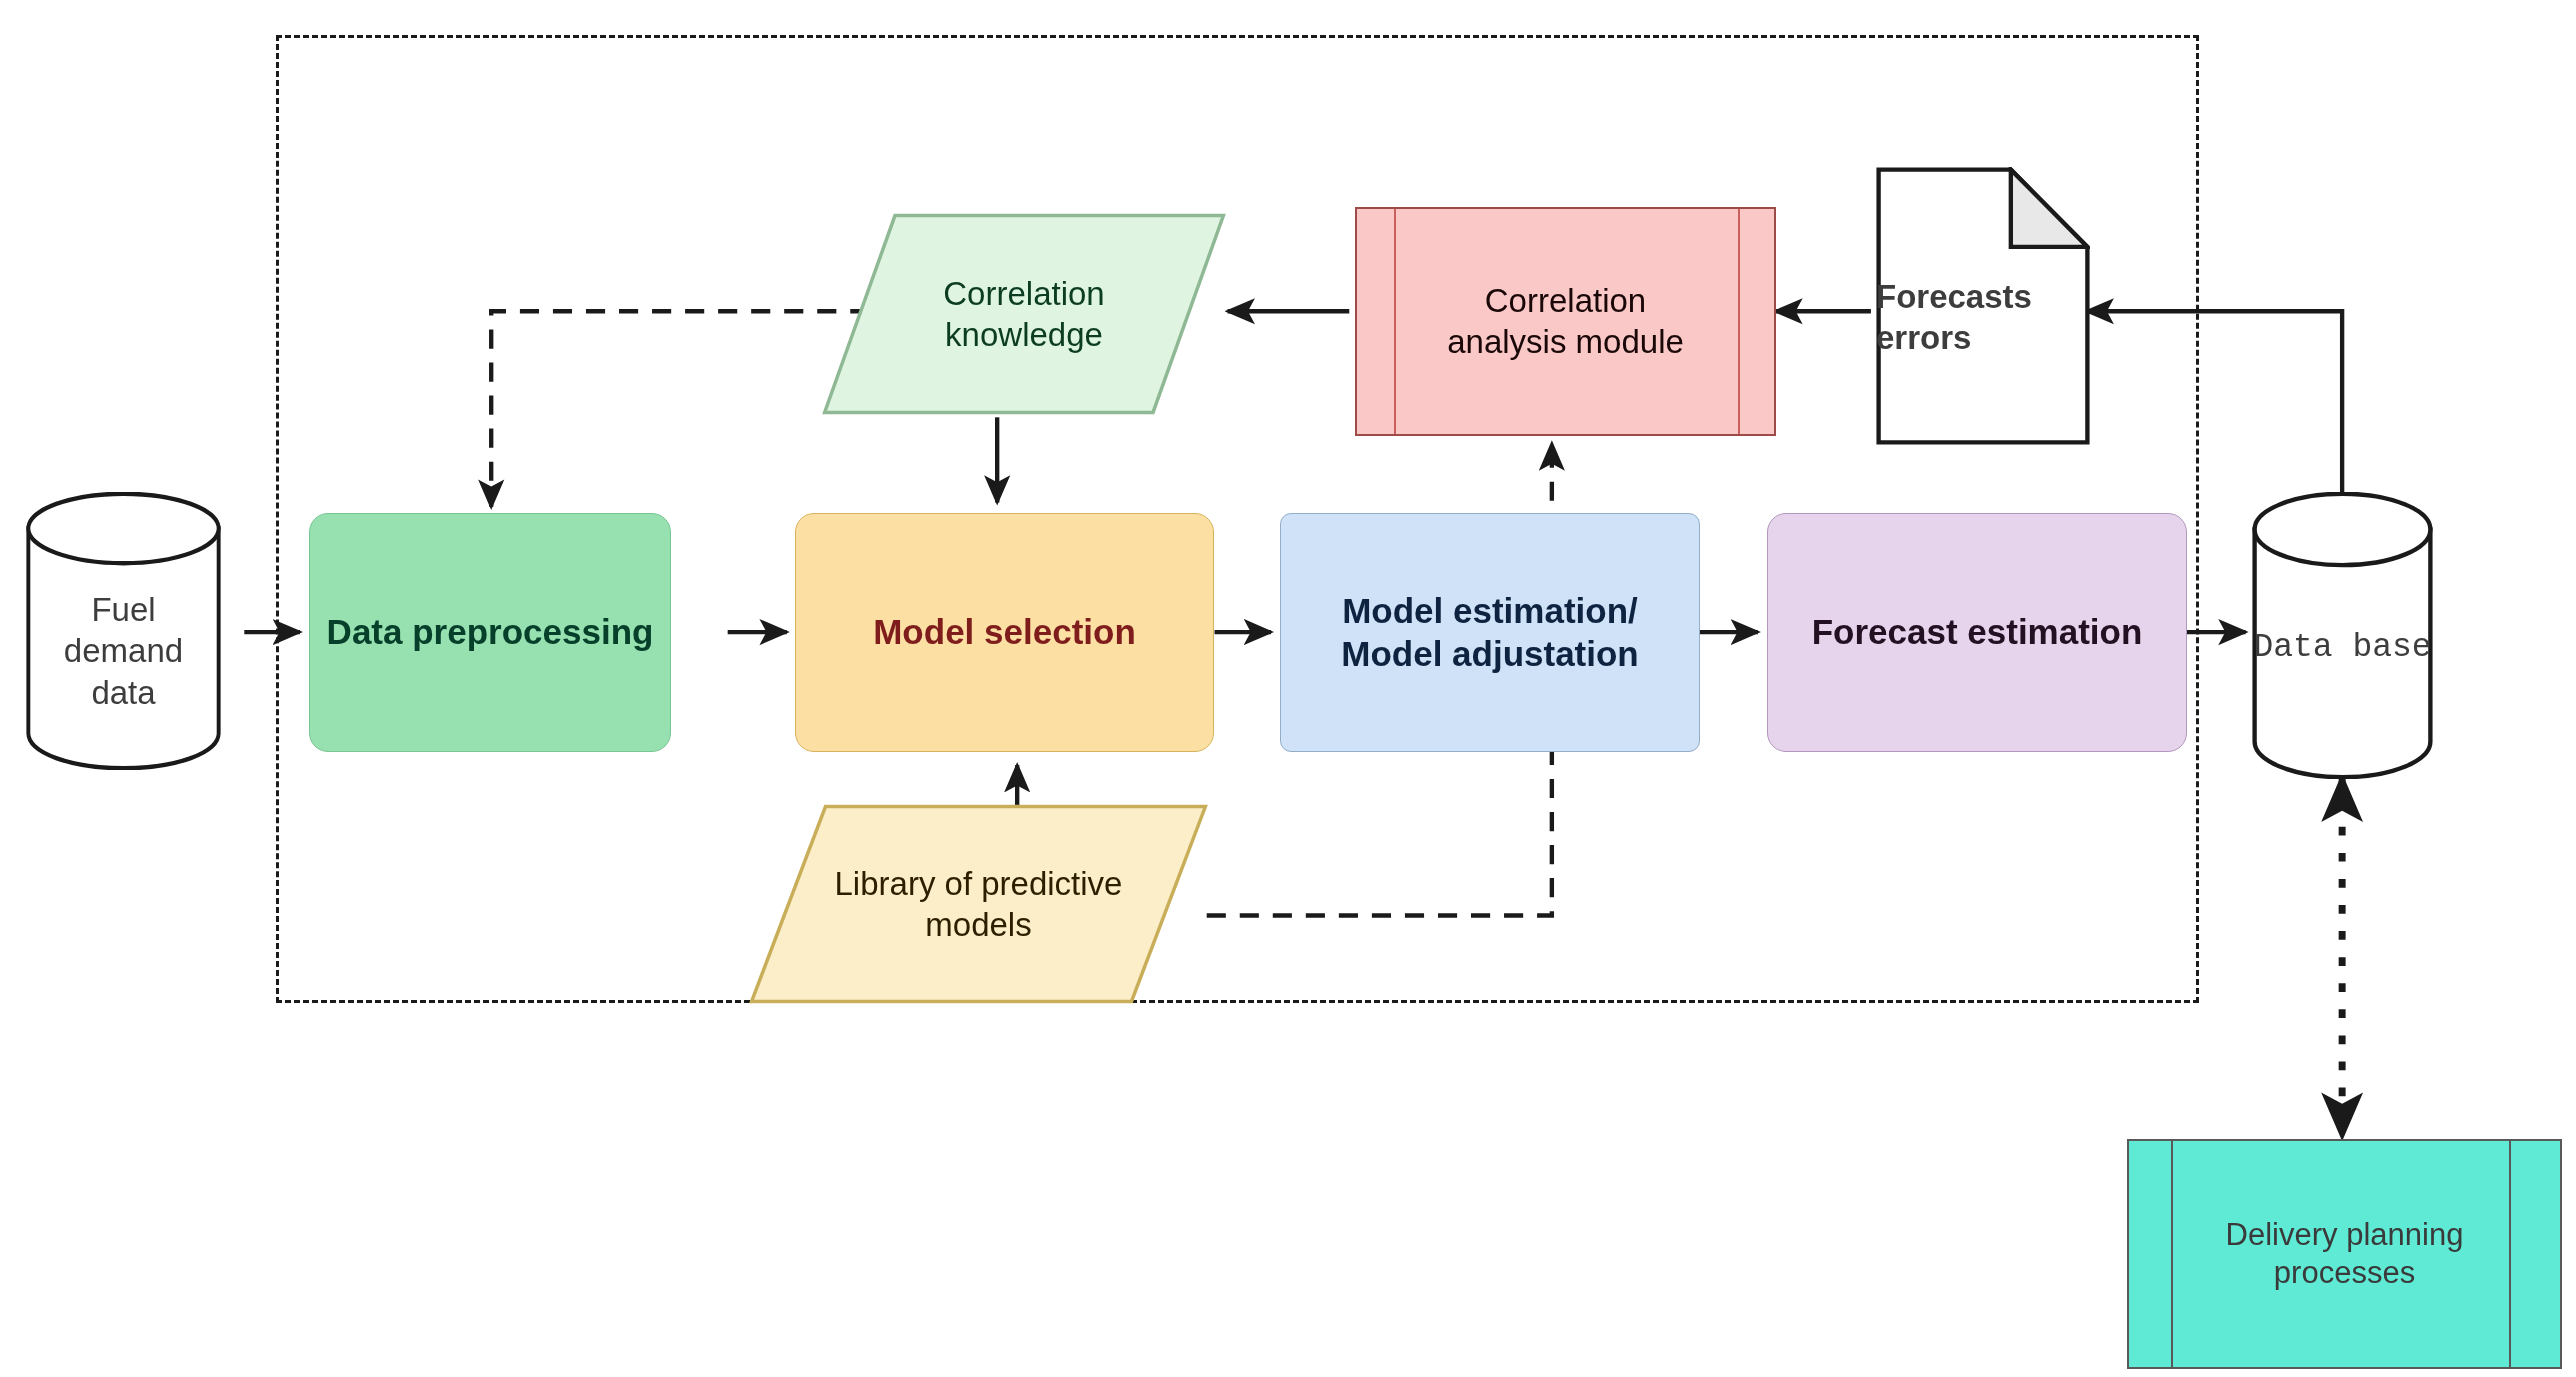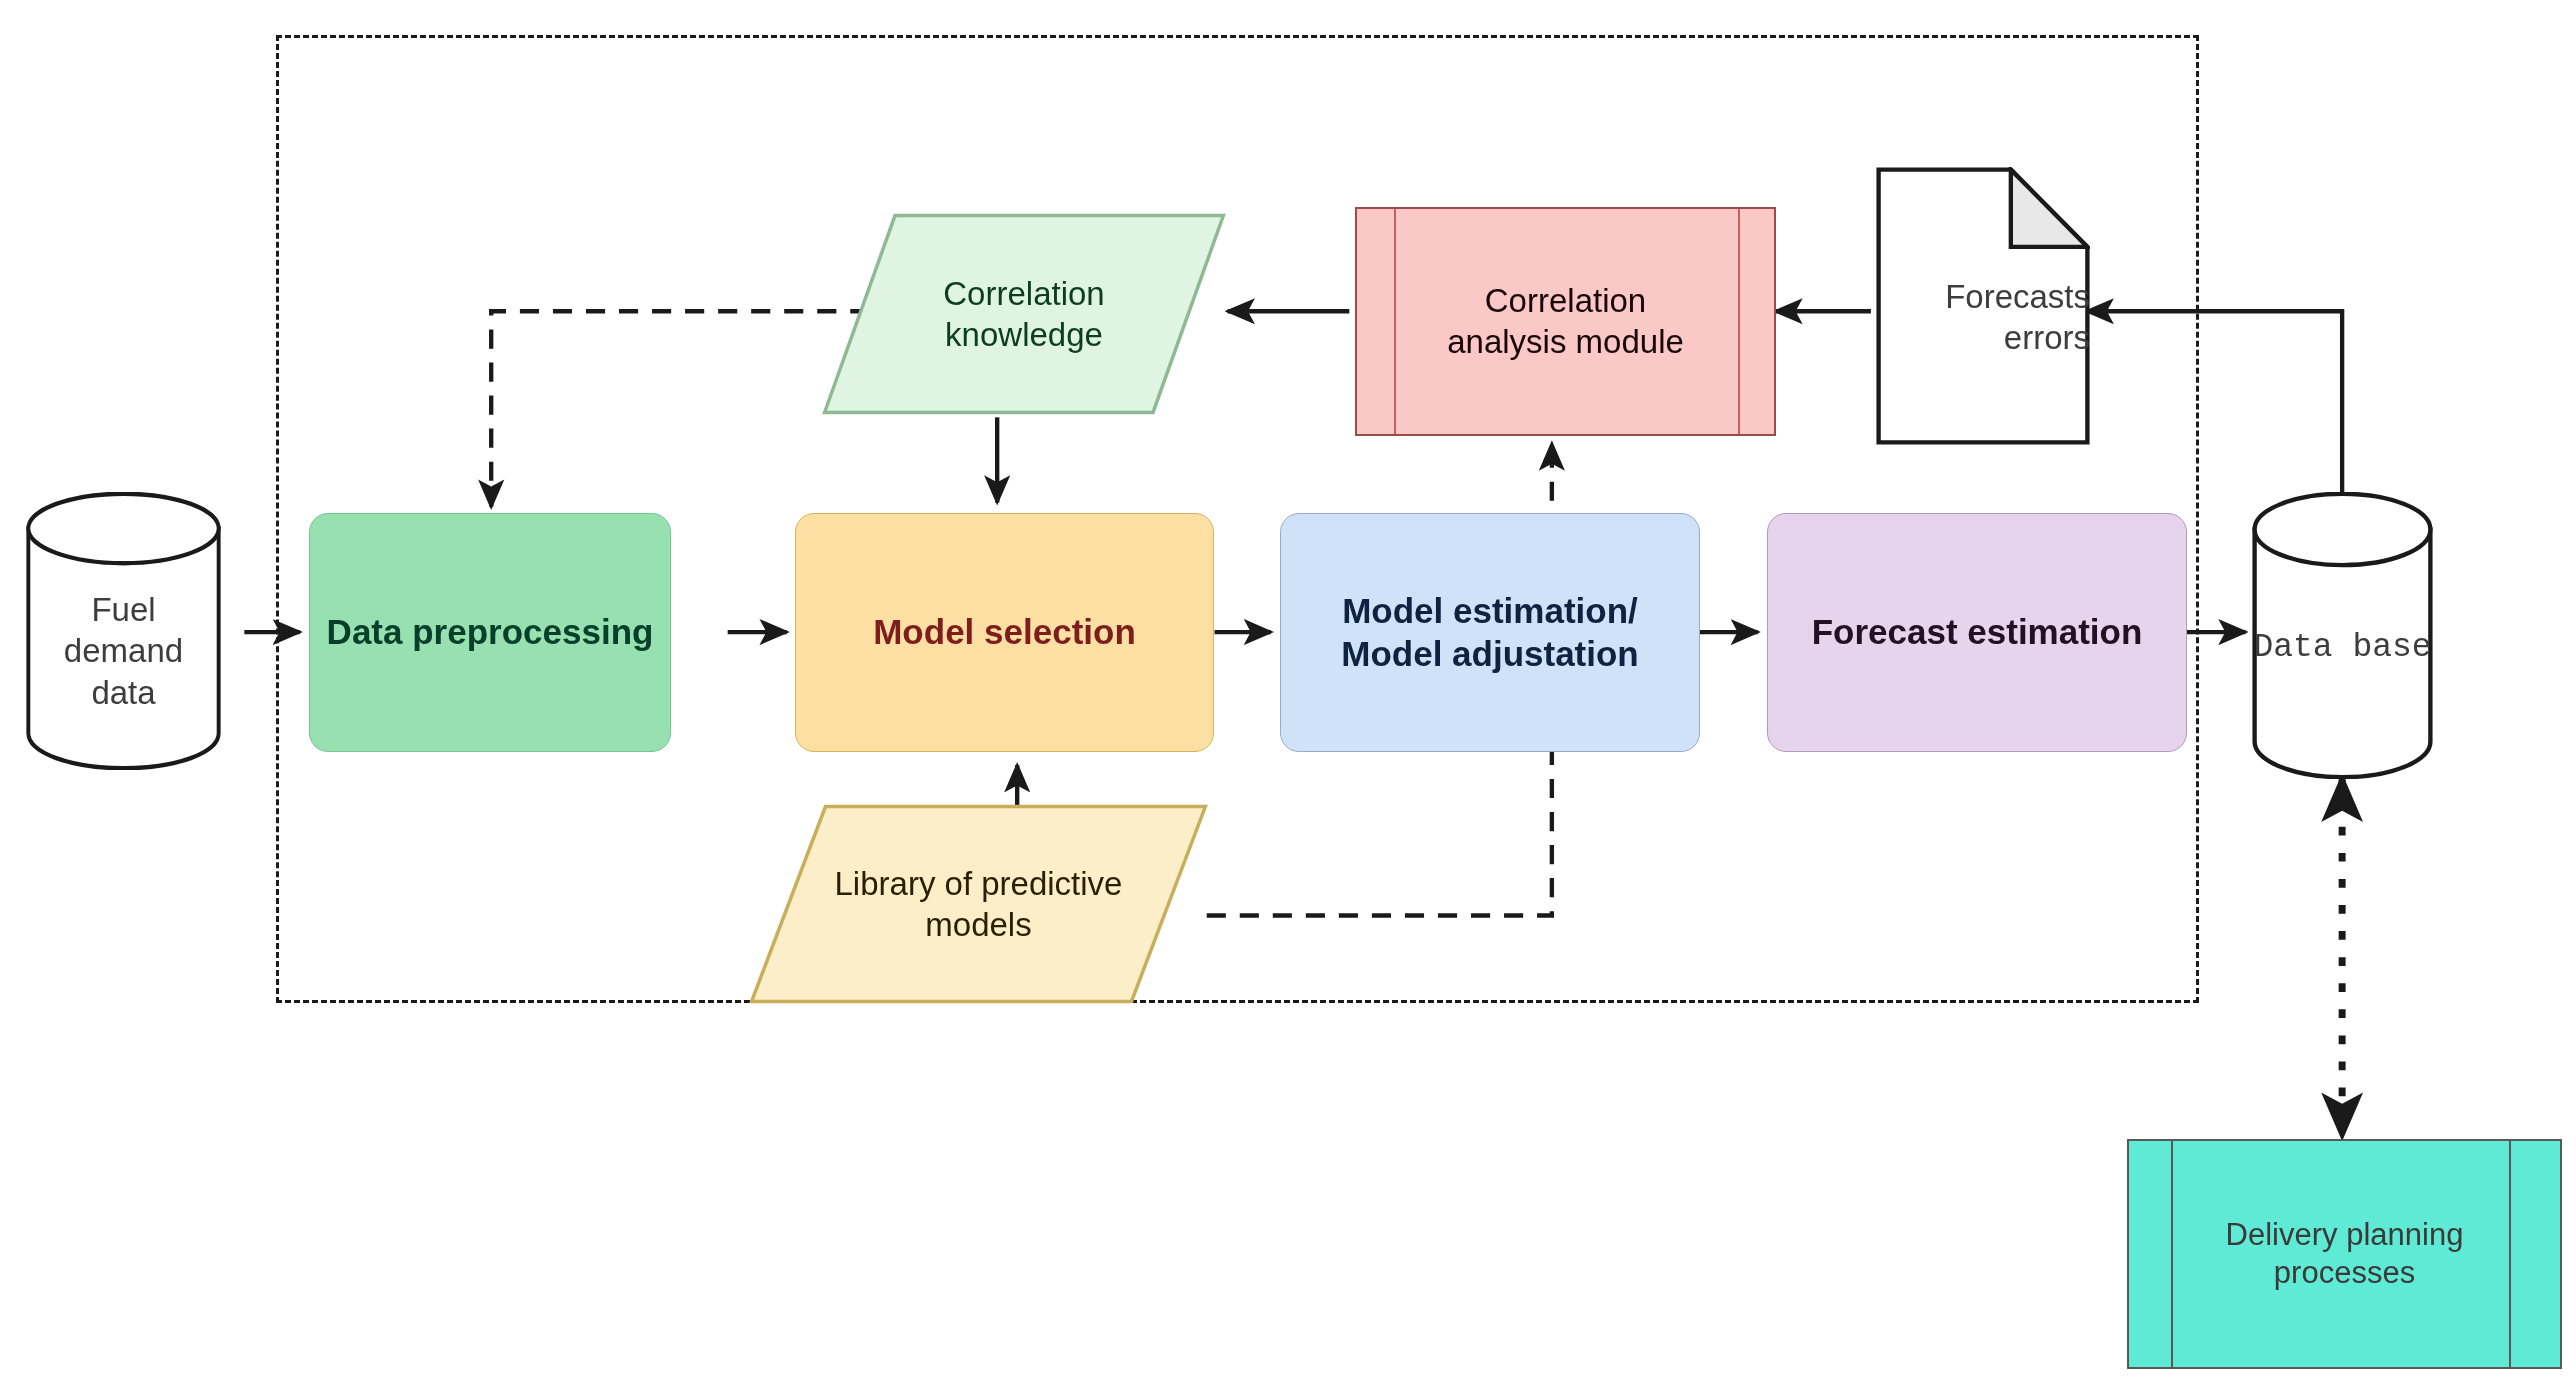--- a/index.html
+++ b/index.html
@@ -44,21 +44,21 @@
   
   .proc {
     border-radius: 19px;
     border-width: 1.7px;
     border-style: solid;
     font-size: 35px;
     font-weight: bold;
   }
   .proc-green    { background: #97e0b0; border-color: #79c695; color: #06402b; }
   .proc-orange   { background: #fcdfa3; border-color: #d6b35c; color: #7f1d1d; }
-  .proc-blue     { background: #cfe2f7; border-color: #94adc9; color: #0d2340; }
+  .proc-blue     { background: #cfe2f7; border-color: #94adc9; color: #0d2340; border-radius: 11px; }
   .proc-purple   { background: #e6d3ec; border-color: #b397bd; color: #231022; }
 
   
   .predef {
     border-width: 2.6px;
     border-style: solid;
     position: absolute;
     box-sizing: border-box;
     display: flex;
     align-items: center;
@@ -133,25 +133,26 @@
   .doc-wrap { position: absolute; }
   .doc-shape {
     position: absolute;
     left: 0; top: 0;
     width: 100%; height: 100%;
   }
   .doc-text {
     position: absolute;
     left: 0;
     width: 100%;
-    text-align: right;
+    text-align: left;
     white-space: pre-line;
     line-height: 1.25;
     font-size: 33px;
     color: #3d3d3d;
+    font-weight: bold;
   }
 
   
   .boundary {
     position: absolute;
     border: 3.5px dashed #1a1a1a;
     box-sizing: border-box;
     background: transparent;
   }
 </style>

